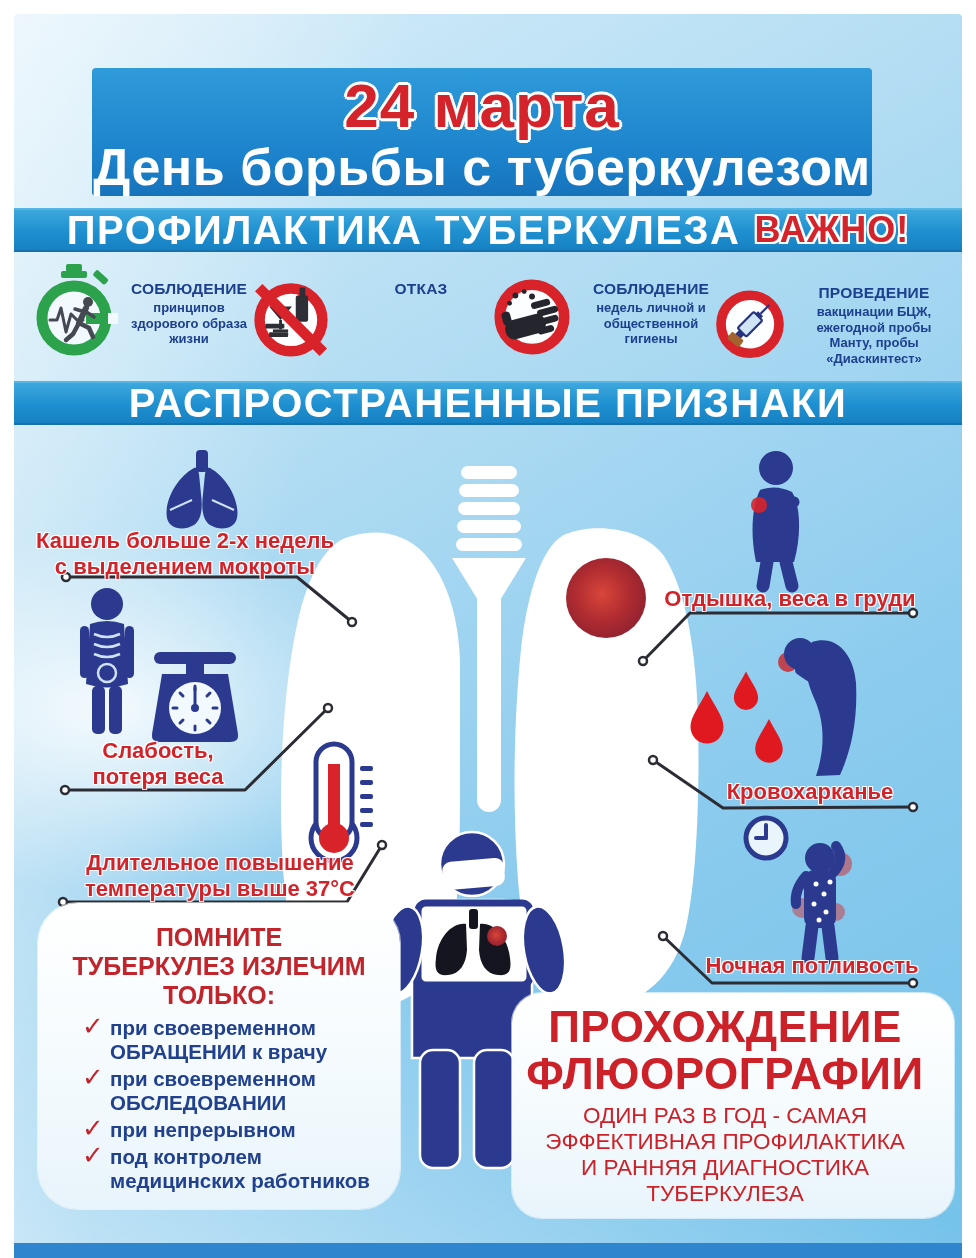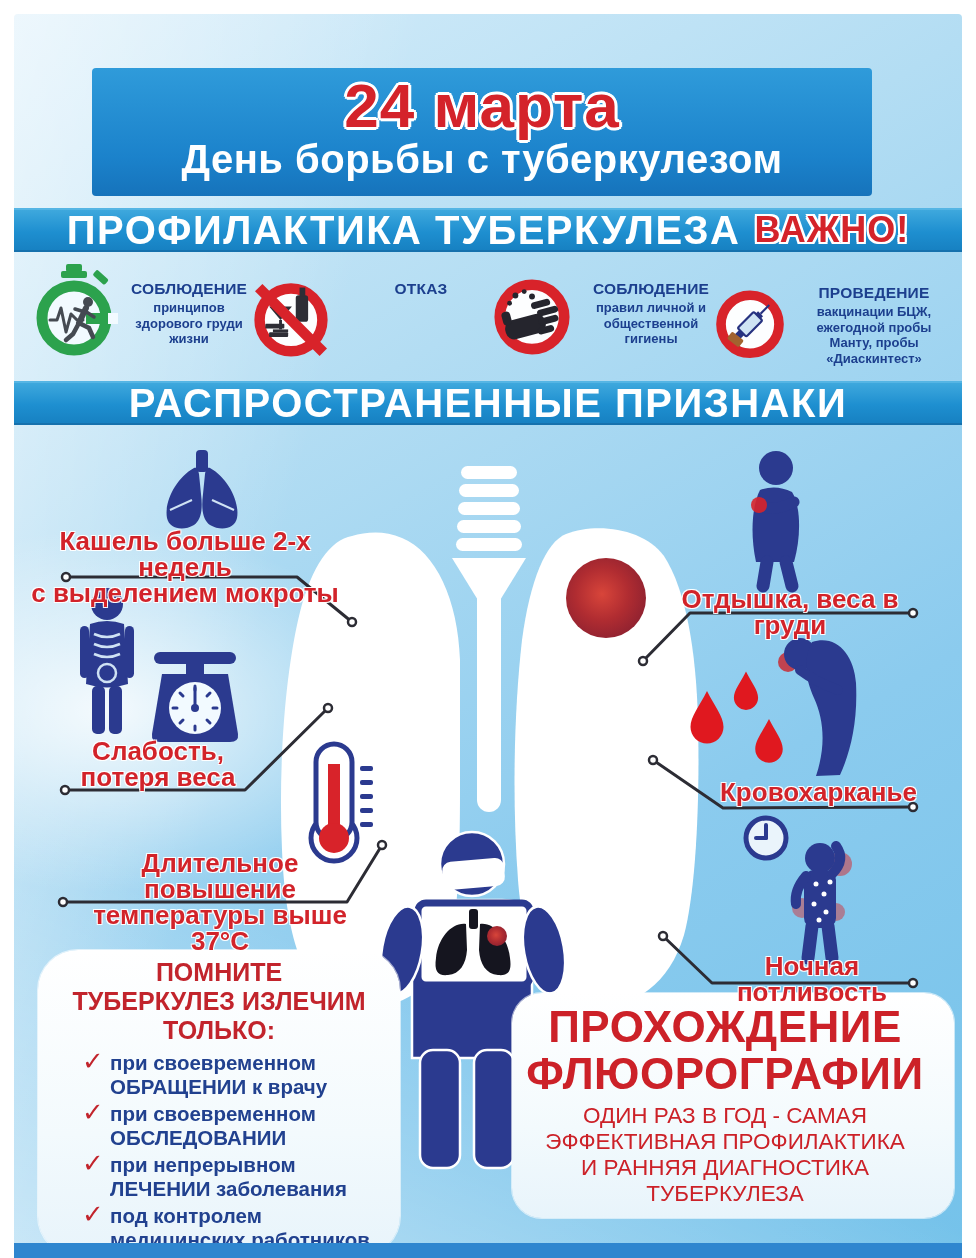--- a/index.html
+++ b/index.html
@@ -22,50 +22,50 @@
 
   .header{
     left:92px;top:68px;width:780px;height:128px;border-radius:4px;
     background:linear-gradient(180deg,#2f9bda 0%,#1b82cb 70%,#1673bb 100%);
     text-align:center;z-index:2;
   }
   .h-date{
     margin-top:2px;font-size:62px;font-weight:bold;color:#d4232a;letter-spacing:1px;
     text-shadow:-2px -2px 0 #fff,2px -2px 0 #fff,-2px 2px 0 #fff,2px 2px 0 #fff,0 -3px 0 #fff,0 3px 0 #fff,-3px 0 0 #fff,3px 0 0 #fff;
   }
-  .h-title{margin-top:-4px;font-size:40px;font-weight:bold;color:#ffffff;letter-spacing:0.5px;}
+  .h-title{margin-top:-4px;font-size:52px;font-weight:bold;color:#ffffff;letter-spacing:0.5px;}
 
   .bar{
     left:14px;width:948px;height:44px;z-index:2;text-align:center;
     background:linear-gradient(180deg,#3ea8dd 0%,#1e8fd0 55%,#1781c2 100%);
     border-top:2px solid #55b5e4;border-bottom:2px solid #1671ad;
     display:flex;align-items:center;justify-content:center;
   }
   .bar1{top:208px;} .bar2{top:381px;}
   .bar-text{font-size:40px;font-weight:bold;color:#ffffff;letter-spacing:1.5px;line-height:44px;}
   .bar-accent{
     font-size:36px;font-weight:bold;color:#d4232a;margin-left:14px;letter-spacing:1px;line-height:44px;
     text-shadow:-2px -2px 0 #fff,2px -2px 0 #fff,-2px 2px 0 #fff,2px 2px 0 #fff,0 -2px 0 #fff,0 2px 0 #fff,-2px 0 0 #fff,2px 0 0 #fff;
   }
 
   .picon{position:absolute;z-index:2;}
   .prev-text{position:absolute;z-index:2;color:#1c3f8e;text-align:center;}
   .prev-title{font-size:15.5px;font-weight:bold;letter-spacing:0.2px;}
   .prev-body{font-size:13px;font-weight:600;line-height:15.5px;margin-top:2px;}
 
   .slabel{
-    position:absolute;z-index:3;text-align:center;font-weight:bold;font-size:26px;line-height:26px;color:#d2232a;
+    position:absolute;z-index:3;text-align:center;font-weight:bold;font-size:22px;line-height:26px;color:#d2232a;
     text-shadow:-1px -1px 0 rgba(255,255,255,.9),1px -1px 0 rgba(255,255,255,.9),-1px 1px 0 rgba(255,255,255,.9),1px 1px 0 rgba(255,255,255,.9);
   }
 
   .white-box{
     position:absolute;z-index:2;background:linear-gradient(180deg,#ffffff 0%,#f3fafd 60%,#e8f4fb 100%);
     box-shadow:0 0 0 1px rgba(255,255,255,.6);
   }
-  .remember{left:38px;top:950px;width:362px;height:306px;border-radius:40px;padding:8px 10px 0 10px;}
+  .remember{left:38px;top:903px;width:362px;height:306px;border-radius:40px;padding:20px 10px 0 10px;}
   .rem-title{font-size:25px;line-height:29px;font-weight:bold;color:#c2242c;text-align:center;margin-bottom:6px;}
   .rem-list{position:relative;margin:0 0 0 34px;}
   .rem-item{position:relative;padding-left:28px;margin-bottom:3px;color:#21418f;font-weight:bold;font-size:20.5px;line-height:24px;}
   .rem-check{position:absolute;left:0;top:-2px;color:#c2242c;font-size:26px;font-weight:bold;}
 
   .fluoro{left:512px;top:993px;width:442px;height:225px;border-radius:30px;padding:10px 22px 0 6px;text-align:center;}
   .fl-title{font-size:44px;line-height:47px;font-weight:bold;color:#cc2128;letter-spacing:0.5px;}
   .fl-body{margin-top:6px;font-size:22.5px;line-height:26px;font-weight:normal;color:#cc2128;}
 
   .bottom-strip{position:absolute;left:14px;right:14px;bottom:0;height:15px;background:#2f86cf;z-index:2;}
@@ -339,28 +339,28 @@
       <rect x="54" y="44" width="4" height="8" fill="#273280"></rect>
       <line x1="58" y1="48" x2="72" y2="48" stroke="#273280" stroke-width="2.5"></line>
       <rect x="20" y="44" width="8" height="8" fill="#273280"></rect>
       <rect x="13" y="42" width="6" height="12" rx="2" fill="#273280"></rect>
     </g>
     <rect x="16" y="60" width="17" height="10" rx="2" fill="#a2632f" transform="rotate(38 24 65)"></rect>
   </svg>
 
   <div class="prev-text" style="left:126px;top:280px;width:126px;">
     <div class="prev-title">СОБЛЮДЕНИЕ</div>
-    <div class="prev-body">принципов здорового груди жизни</div>
+    <div class="prev-body">принципов здорового образа жизни</div>
   </div>
   <div class="prev-text" style="left:338px;top:280px;width:166px;">
     <div class="prev-title">ОТКАЗ</div>
   </div>
   <div class="prev-text" style="left:578px;top:280px;width:146px;">
     <div class="prev-title">СОБЛЮДЕНИЕ</div>
-    <div class="prev-body">правил личной и общественной гигиены</div>
+    <div class="prev-body">недель личной и общественной гигиены</div>
   </div>
   <div class="prev-text" style="left:794px;top:284px;width:160px;">
     <div class="prev-title">ПРОВЕДЕНИЕ</div>
     <div class="prev-body">вакцинации БЦЖ, ежегодной пробы Манту, пробы «Диаскинтест»</div>
   </div>
 
   <div class="abs bar bar2">
     <span class="bar-text">РАСПРОСТРАНЕННЫЕ ПРИЗНАКИ</span>
   </div>
 
@@ -393,21 +393,20 @@
         <div>ОБРАЩЕНИИ к врачу</div>
       </div>
       <div class="rem-item">
         <span class="rem-check">✓</span>
         <div>при своевременном</div>
         <div>ОБСЛЕДОВАНИИ</div>
       </div>
       <div class="rem-item">
         <span class="rem-check">✓</span>
         <div>при непрерывном</div>
-        <div>ЛЕЧЕНИИ заболевания</div>
       </div>
       <div class="rem-item">
         <span class="rem-check">✓</span>
         <div>под контролем</div>
         <div>медицинских работников</div>
       </div>
     </div>
   </div>
 
   <div class="white-box fluoro">

